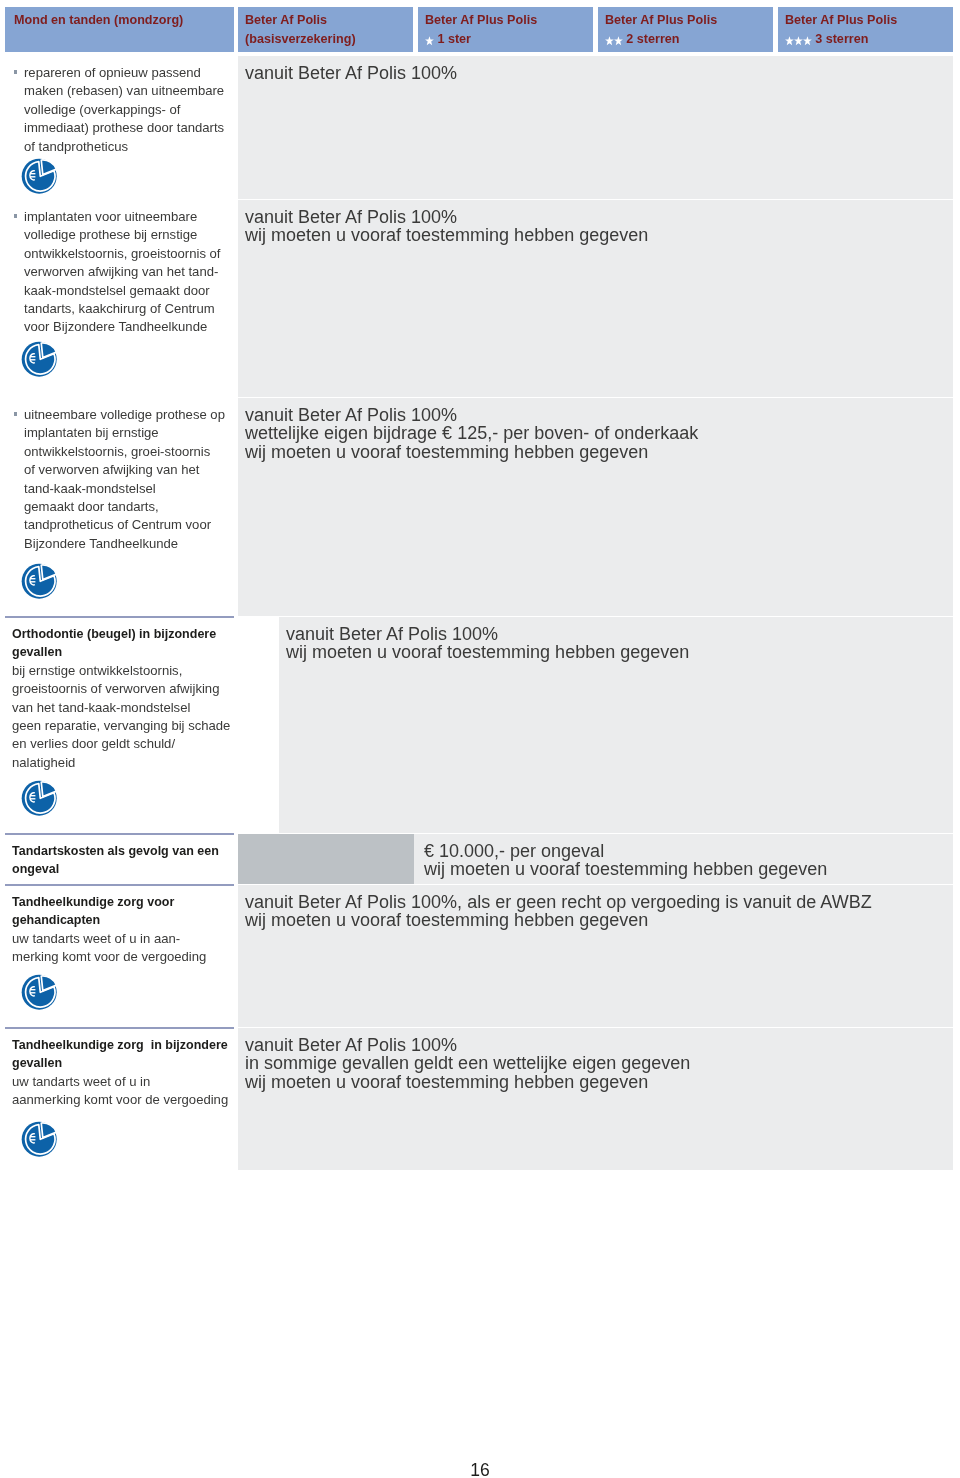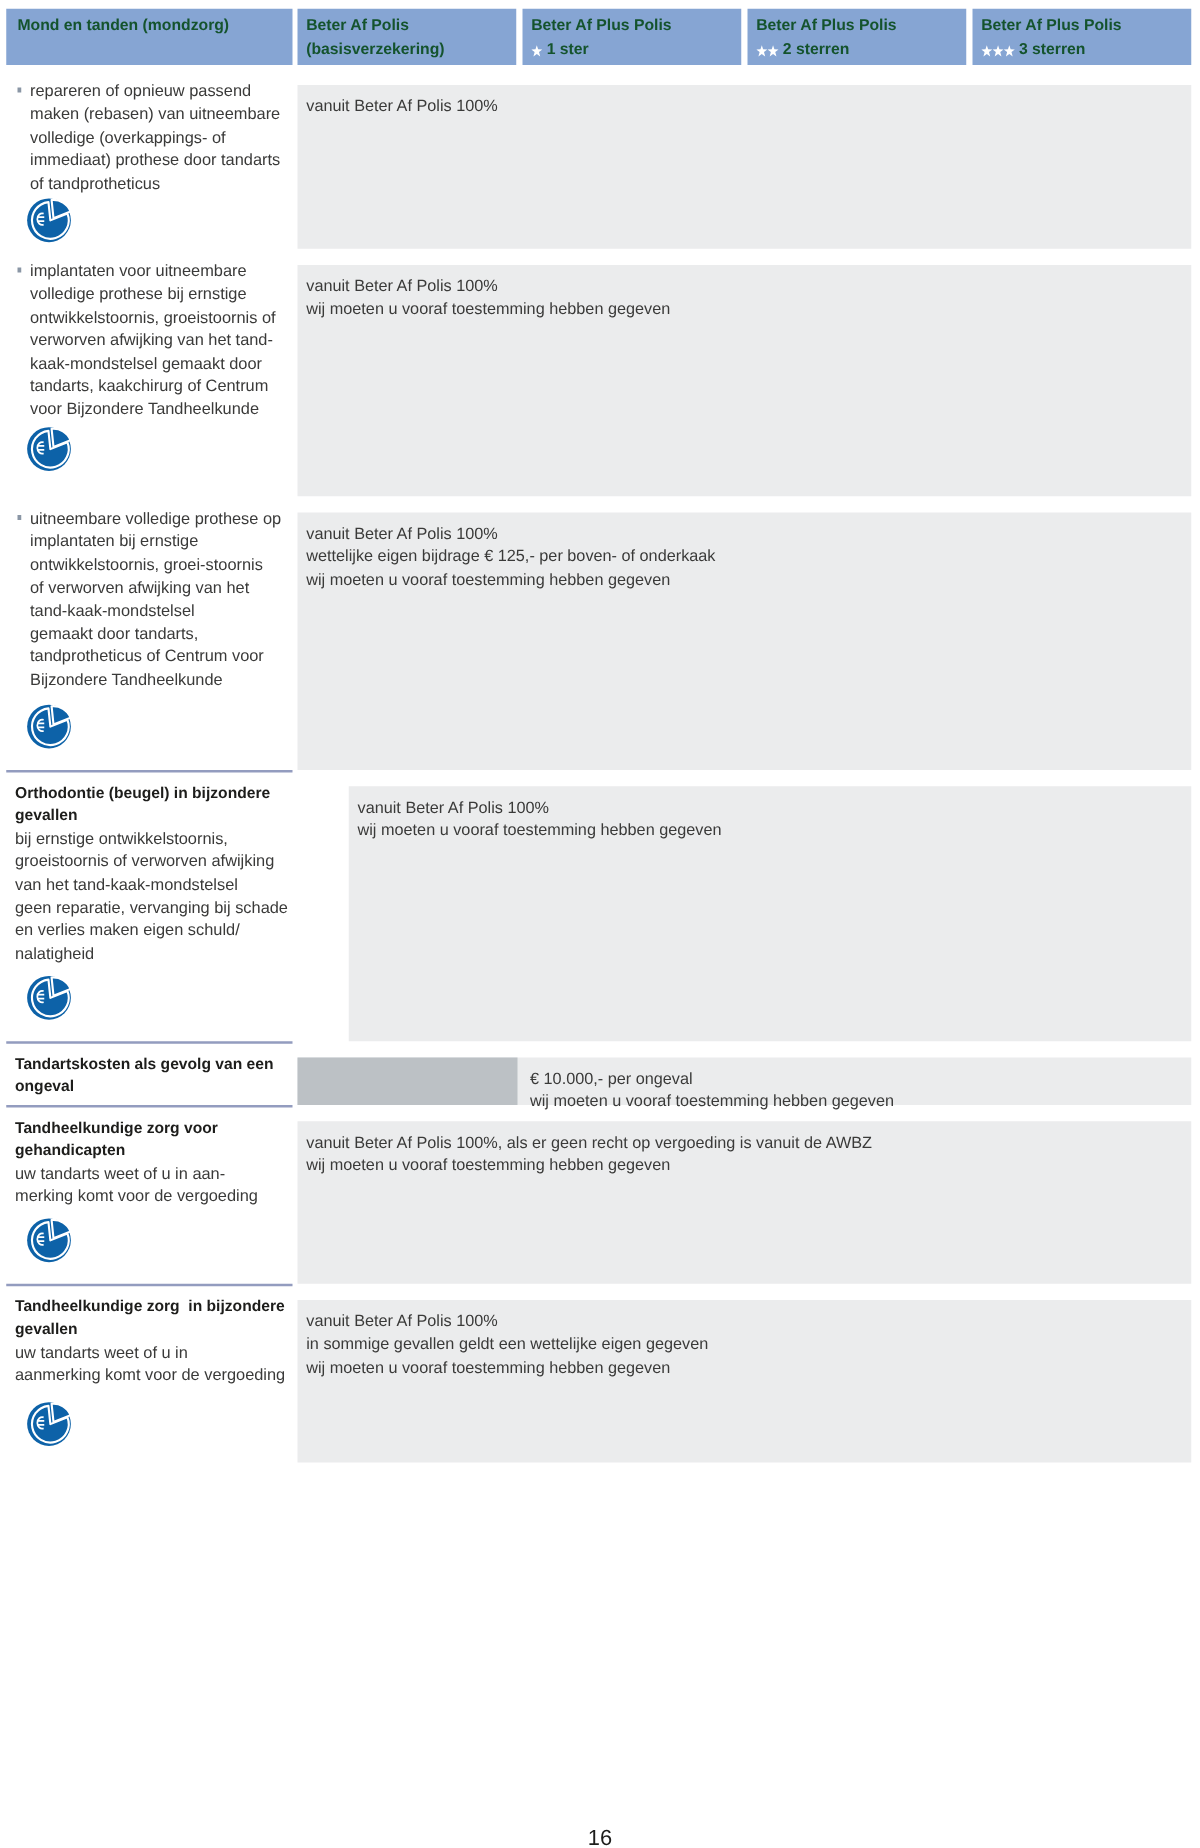--- a/index.html
+++ b/index.html
@@ -3,37 +3,37 @@
 <meta charset="utf-8">
 <title>Mond en tanden</title>
 <style>
   html,body{margin:0;padding:0;background:#ffffff;}
   body{width:960px;height:1478px;font-family:"Liberation Sans",sans-serif;color:#3a3a39;}
   .page{position:relative;width:960px;height:1478px;overflow:hidden;}
   .tbl{position:absolute;left:5px;top:7px;width:948px;}
 
   
   .hdr{display:flex;}
-  .hdr .hc{background:#86a5d3;color:#14532d;font-weight:bold;font-size:12.6px;
+  .hdr .hc{background:#86a5d3;color:#7f1d1d;font-weight:bold;font-size:12.6px;
            line-height:18.5px;padding:4px 4px 5px 7px;box-sizing:border-box;height:45px;}
   .col1{width:229px;flex:none;margin-right:4px;}
   .hdr .col1{padding-left:9px;}
   .col2{width:175px;flex:none;margin-right:5px;}
   .col3{width:175px;flex:none;margin-right:5px;}
   .col4{width:175px;flex:none;margin-right:5px;}
   .col5{width:175px;flex:none;}
   .stars{display:inline-block;}
   .stars .st{display:inline-block;vertical-align:-3.4px;}
 
   
   .row{display:flex;box-sizing:border-box;}
   .lcell{width:229px;flex:none;box-sizing:border-box;padding:0 8px 0 0;margin-right:4px;
          font-size:13.1px;line-height:18.4px;position:relative;white-space:nowrap;padding-top:8px;}
   .rcell{flex:1;background:#ebeced;box-sizing:border-box;padding:8px 10px 5px 7px;
-         font-size:13px;line-height:18.4px;white-space:nowrap;margin-top:12px;}
+         font-size:18px;line-height:18.4px;white-space:nowrap;}
   .blankcell{background:#bcc1c5;position:absolute;left:0;top:0;width:176px;bottom:0;}
   .rcell.has-blank{position:relative;padding-left:186px;}
   .bline{position:relative;padding-left:19px;}
   .bullet{position:absolute;left:8.5px;top:5.5px;width:3.4px;height:4.4px;background:#8a96a5;}
   .btext{display:block;}
   .icon{margin-left:16px;line-height:0;}
   .hr{height:2px;background:#939cbf;width:229px;position:absolute;left:0;top:-1.5px;}
   .bold{font-weight:bold;color:#1d1d1b;padding-left:7px;font-size:12.5px;white-space:pre;}
   .lcell > div:not(.hr):not(.icon):not(.bline){padding-left:7px;}
   .page-num{position:absolute;left:0;right:0;top:1460px;text-align:center;font-size:17.5px;color:#1d1d1b;}
@@ -167,21 +167,21 @@
       </div>
       <div class="row" style="height: 216px; margin-top: 1px; gap: 41px;">
         <div class="lcell">
           <div class="hr"></div>
           <div class="bold"><div>Orthodontie (beugel) in bijzondere</div><div>gevallen</div></div>
           <div class="body">
             <div>bij ernstige ontwikkelstoornis,</div>
             <div>groeistoornis of verworven afwijking</div>
             <div>van het tand-kaak-mondstelsel</div>
             <div>geen reparatie, vervanging bij schade</div>
-            <div>en verlies maken eigen schuld/</div>
+            <div>en verlies door geldt schuld/</div>
             <div>nalatigheid</div>
           </div>
           <div class="icon" style="margin-top: 8px;"><svg width="37" height="37" viewBox="0 0 37 37" xmlns="http://www.w3.org/2000/svg">
               <circle cx="18.2" cy="18.2" r="17.5" fill="#0d62a8"></circle>
               <g stroke="#ffffff" stroke-width="1.7" fill="#0d62a8" stroke-linejoin="round">
                 <path d="M17.76 3.68 A14.7 14.7 0 1 0 32.93 12.79 L19.3 18.3 Z"></path>
                 <path d="M17.76 3.68 A14.7 14.7 0 0 1 32.93 12.79 L19.3 18.3 Z" transform="translate(2.5,-1.7)"></path>
               </g>
               <g fill="none" stroke="#ffffff" stroke-width="1.4" stroke-linecap="butt">
                 <path d="M13.9 12.9 a3.9 4.6 0 1 0 0 8.8"></path>

